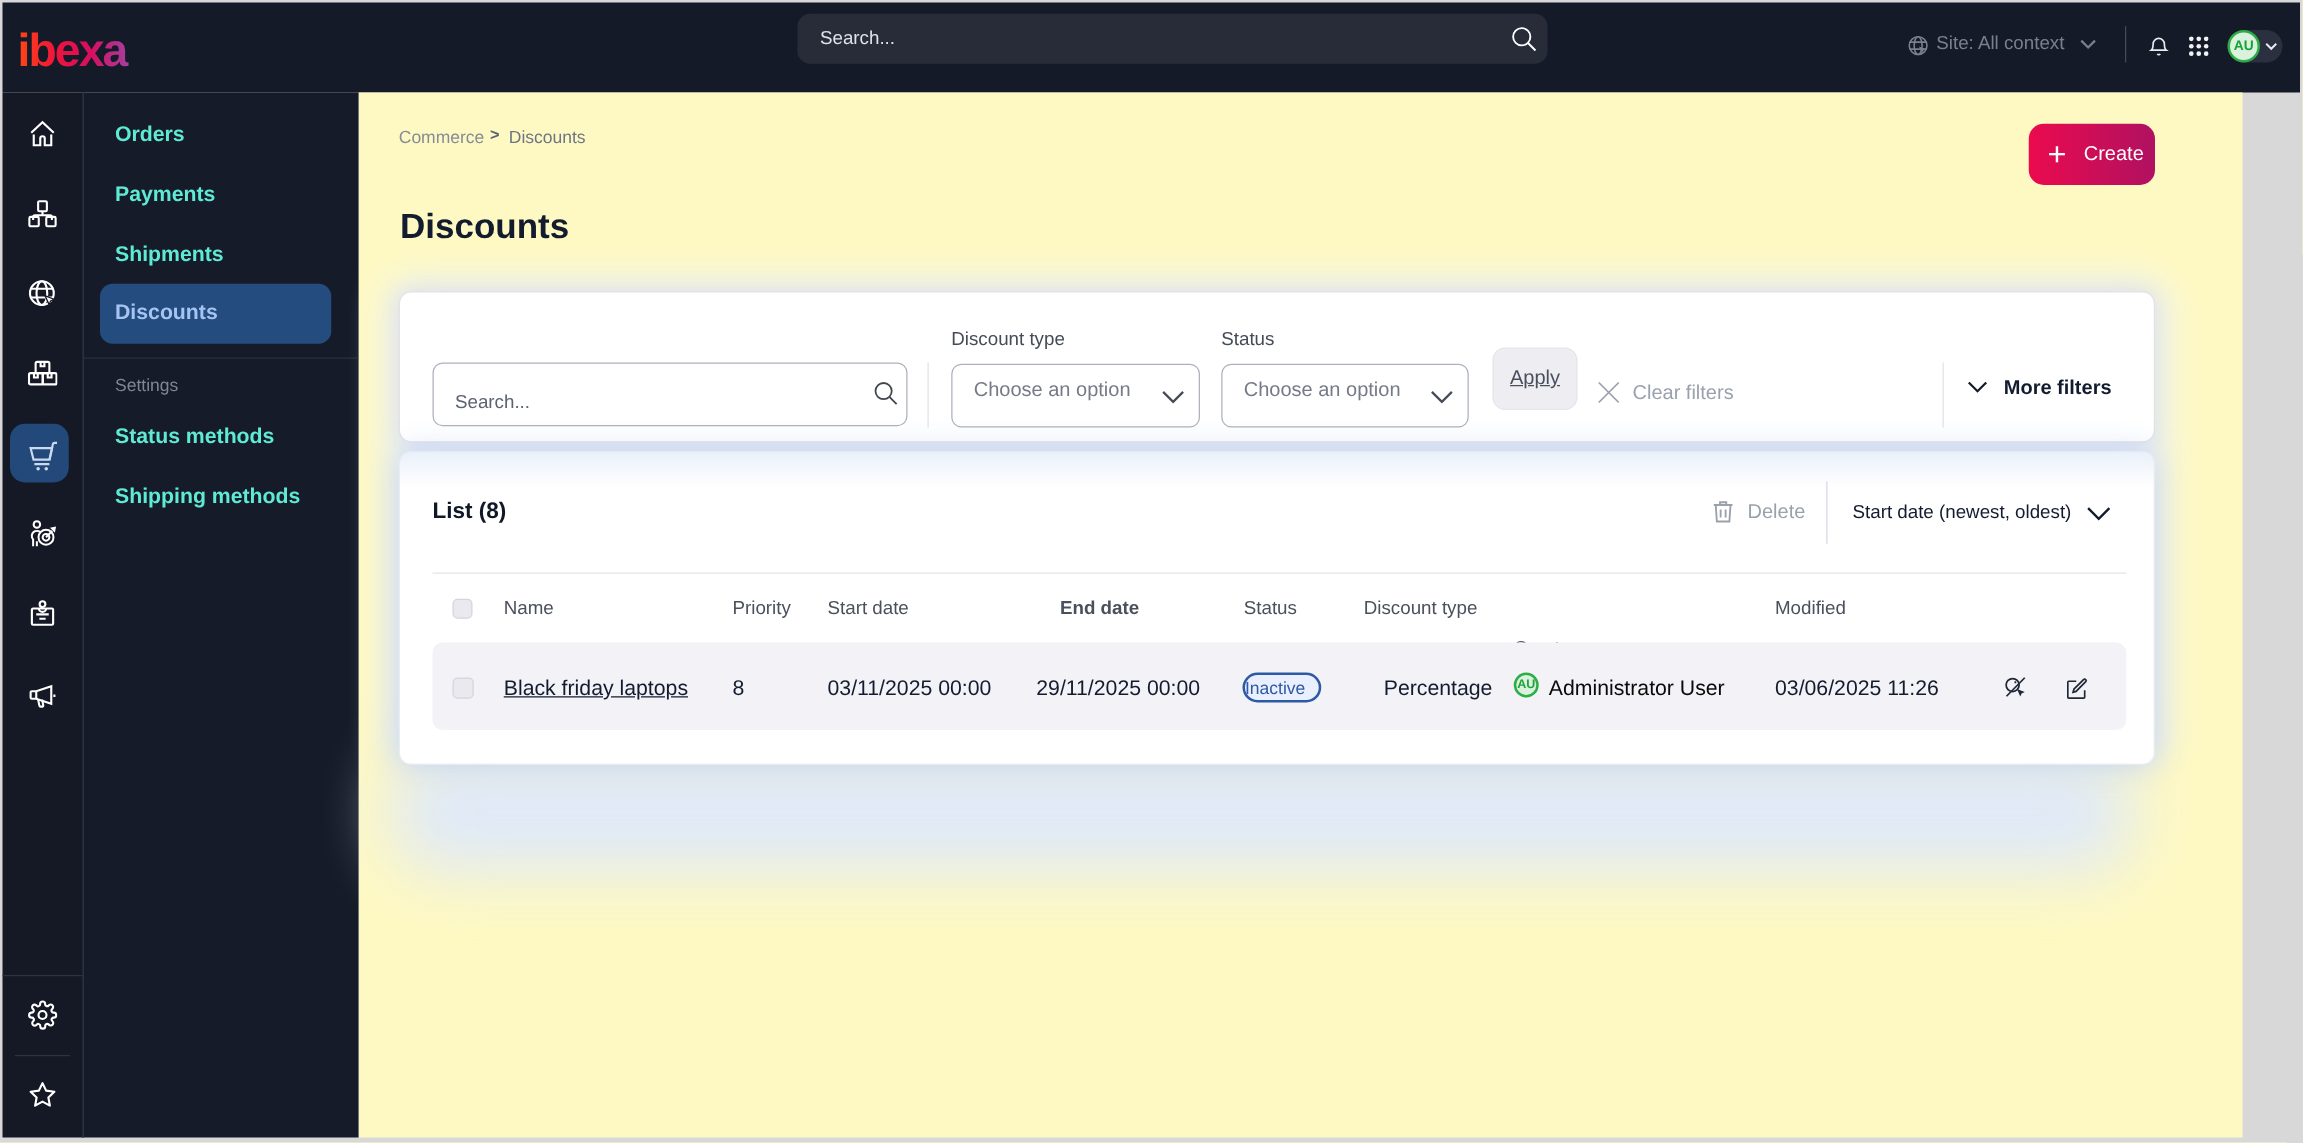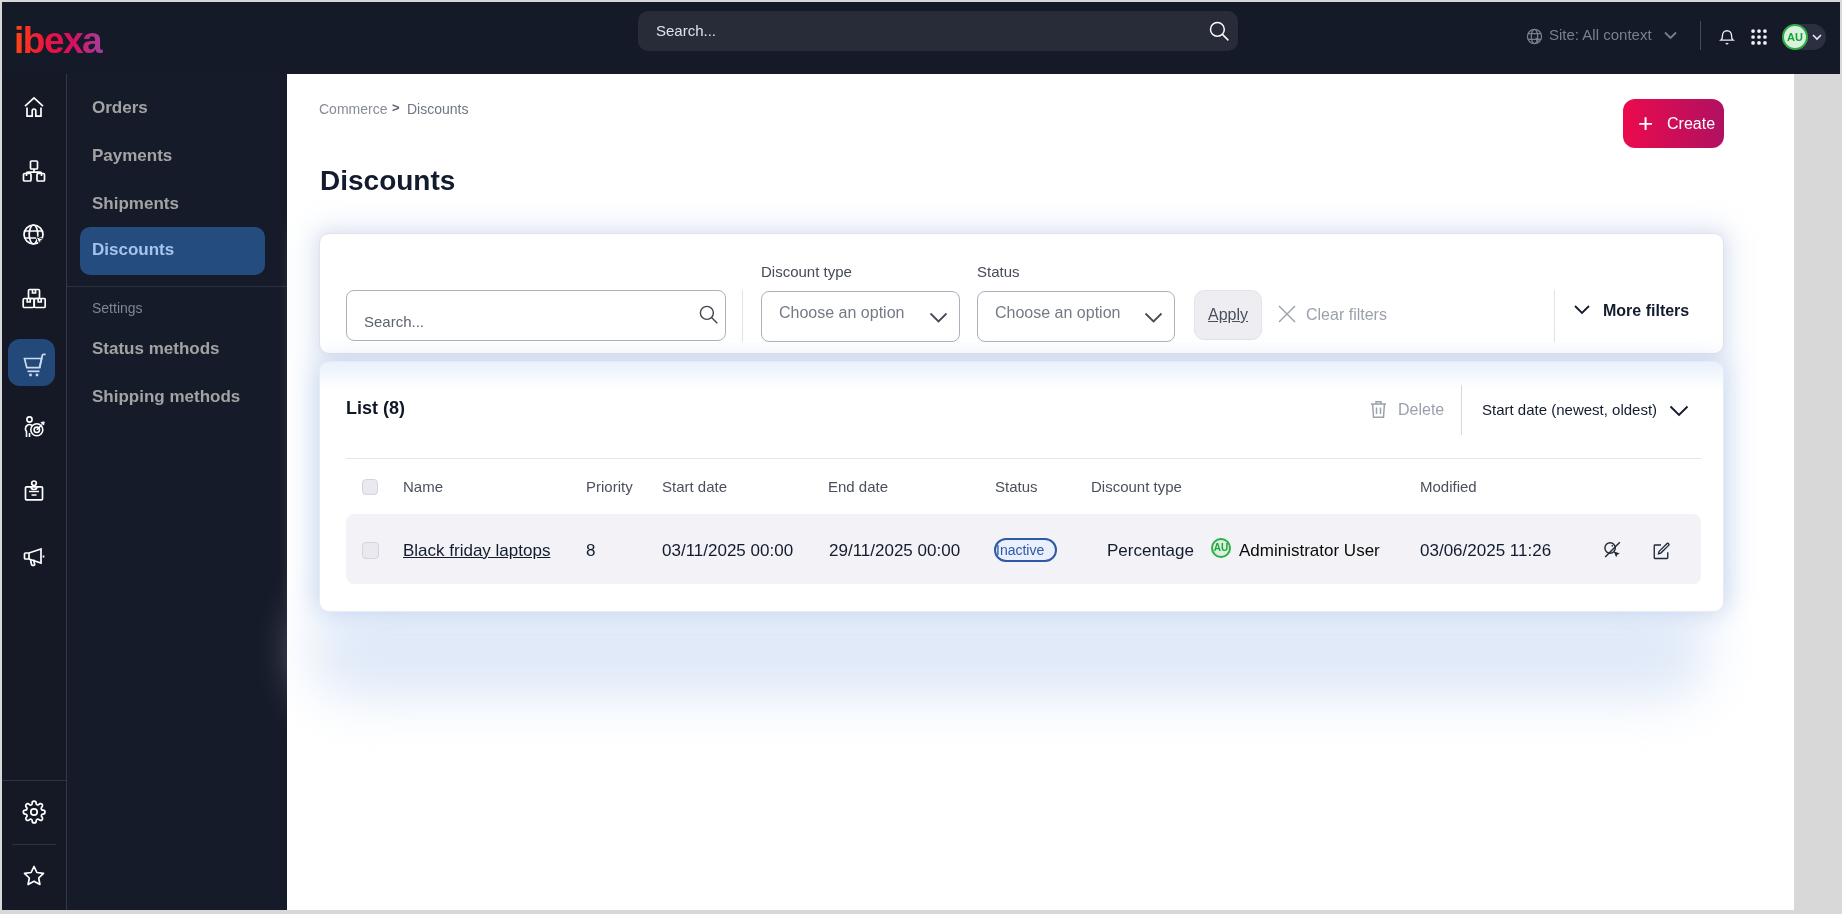--- a/index.html
+++ b/index.html
@@ -12,40 +12,40 @@
   #searchbar svg { position:absolute; right:8px; top:9px; }
   .tb-gray { color:#79808c; font-size:15px; }
   
   #rail { left:2px; top:74px; width:65px; height:836px; background:#141925; }
   #panel { left:66px; top:74px; width:221px; height:836px; background:#161b29; border-left:1px solid #333947; }
   .railicon { position:absolute; left:20px; width:24px; height:24px; }
   #cart-tile { left:6px; top:265px; width:47px; height:47px; border-radius:12px; background:#23497a; }
   .rail-div { position:absolute; left:0; width:65px; height:1px; background:#2c3240; }
   .rail-div2 { position:absolute; left:10px; width:44px; height:1px; background:#2c3240; }
   
-  .mitem { position:absolute; left:25px; color:#a3a3a3; font-size:17px; font-weight:600; }
+  .mitem { position:absolute; left:25px; color:#5eead4; font-size:17px; font-weight:600; }
   #active-item { left:13px; top:153px; width:185px; height:48px; background:#254c7e; border-radius:10px; }
   #active-item span { position:absolute; left:12px; top:13px; color:#a5c4f1; font-size:17px; font-weight:600; }
   .panel-div { position:absolute; left:0; top:212px; width:220px; height:1px; background:#2b303d; }
   .settings-lbl { position:absolute; left:25px; top:226px; color:#7d8795; font-size:14px; }
   
-  #main { left:287px; top:74px; width:1507px; height:836px; background:#ffffff; }
+  #main { left:287px; top:74px; width:1507px; height:836px; background:#fef9c3; }
   #glow2 { left:25px; top:528px; width:1395px; height:96px; background:#dfe9f8; filter:blur(26px); border-radius:40px; }
   #glow1 { left:22px; top:150px; width:1425px; height:388px; background:#eaf0f9; filter:blur(14px); border-radius:20px; }
   .crumb { color:#868c96; font-size:14px; }
   #h1 { left:33px; top:91px; font-size:28px; font-weight:700; color:#131c2e; }
   #create-btn { left:1336px; top:25px; width:101px; height:49px; border-radius:12px; background:linear-gradient(90deg,#eb0a4e,#b01161); color:#fff; font-size:16px; }
   #create-btn span.plus { position:absolute; left:15px; top:12px; font-size:26px; font-weight:300; line-height:24px; }
   #create-btn span.lbl { position:absolute; left:44px; top:16px; }
   
   #fcard { left:32px; top:159px; width:1405px; height:121px; background:#ffffff; border:1px solid #e2e2e9; border-radius:10px; box-shadow:0 0 16px rgba(175,180,205,0.3); }
   .inp { position:absolute; border:1px solid #aeb1bd; border-radius:8px; background:#fff; height:51px; }
   .lbl-s { position:absolute; color:#454b57; font-size:15px; }
   .ph { color:#747a86; font-size:16px; }
-  #apply { position:absolute; left:874px; top:56px; width:68px; height:50px; background:#eeeef2; border:1px solid #e4e4e9; border-radius:10px; color:#494f5c; font-size:16px; text-align:center; line-height:48px;text-decoration:underline; }
+  #apply { position:absolute; left:874px; top:44px; width:68px; height:50px; background:#eeeef2; border:1px solid #e4e4e9; border-radius:10px; color:#494f5c; font-size:16px; text-align:center; line-height:48px;text-decoration:underline; }
   .vdiv { position:absolute; width:1px; background:#e2e2e8; }
   
   #lcard { left:32px; top:287px; width:1405px; height:251px; background:linear-gradient(180deg,#eaf1fb 0px,#ffffff 28px); border:1px solid #e9ebf2; border-radius:10px; box-shadow:0 0 24px rgba(150,180,230,0.45); }
   .hdr { position:absolute; color:#4b515c; font-size:15px; }
   .cell { position:absolute; color:#131c2e; font-size:17px; }
   #row { position:absolute; left:26px; top:152px; width:1355px; height:70px; background:#f2f2f7; border-radius:8px; }
   .cb { position:absolute; width:17px; height:17px; background:#e9e9ef; border:1px solid #d4d4de; border-radius:4px; }
   #badge { position:absolute; left:648px; top:24px; width:63px; height:24px; border:2px solid #2d59a5; border-radius:12px; background:#e9effc; color:#2d59a5; font-size:14px; line-height:21px; }
   #avatar { position:absolute; left:865px; top:24px; width:20px; height:20px; border:2px solid #2cae45; border-radius:50%; background:#d9f1dd; color:#1ea43c; font-size:10px; font-weight:700; text-align:center; line-height:16px; }
 </style>
@@ -235,21 +235,21 @@
       <div class="vdiv" style="left:1141px; top:23px; height:50px; background:#d8d8e0;"></div>
       <span class="abs" style="left:1162px; top:39px; color:#131c2e; font-size:15px;">Start date (newest, oldest)</span>
       <svg class="abs" style="left:1349px; top:43px;" width="20" height="12" viewBox="0 0 20 12" fill="none" stroke="#131c2e" stroke-width="1.9">
         <path d="M1.5 1.5l8.5 8.5 8.5-8.5"></path>
       </svg>
       <div class="abs" style="left:26px; top:96px; width:1355px; height:1px; background:#e4e4ea;"></div>
       <div class="cb" style="left:42px; top:117px; width:16px; height:16px;"></div>
       <span class="hdr" style="left:83px; top:116px;">Name</span>
       <span class="hdr" style="left:266px; top:116px;">Priority</span>
       <span class="hdr" style="left:342px; top:116px;">Start date</span>
-      <span class="hdr" style="left:508px; top:116px;">End date</span>
+      <span class="hdr" style="left:528px; top:116px;font-weight:bold;">End date</span>
       <span class="hdr" style="left:675px; top:116px;">Status</span>
       <span class="hdr" style="left:771px; top:116px;">Discount type</span>
       <span class="hdr" style="left:891px; top:116px;margin-top:32px;">Creator</span>
       <span class="hdr" style="left:1100px; top:116px;">Modified</span>
       <div id="row">
         <div class="cb" style="left:16px; top:28px;"></div>
         <span class="cell" style="left:57px; top:27px; text-decoration:underline;">Black friday laptops</span>
         <span class="cell" style="left:240px; top:27px;">8</span>
         <span class="cell" style="left:316px; top:27px;">03/11/2025 00:00</span>
         <span class="cell" style="left:483px; top:27px;">29/11/2025 00:00</span>

